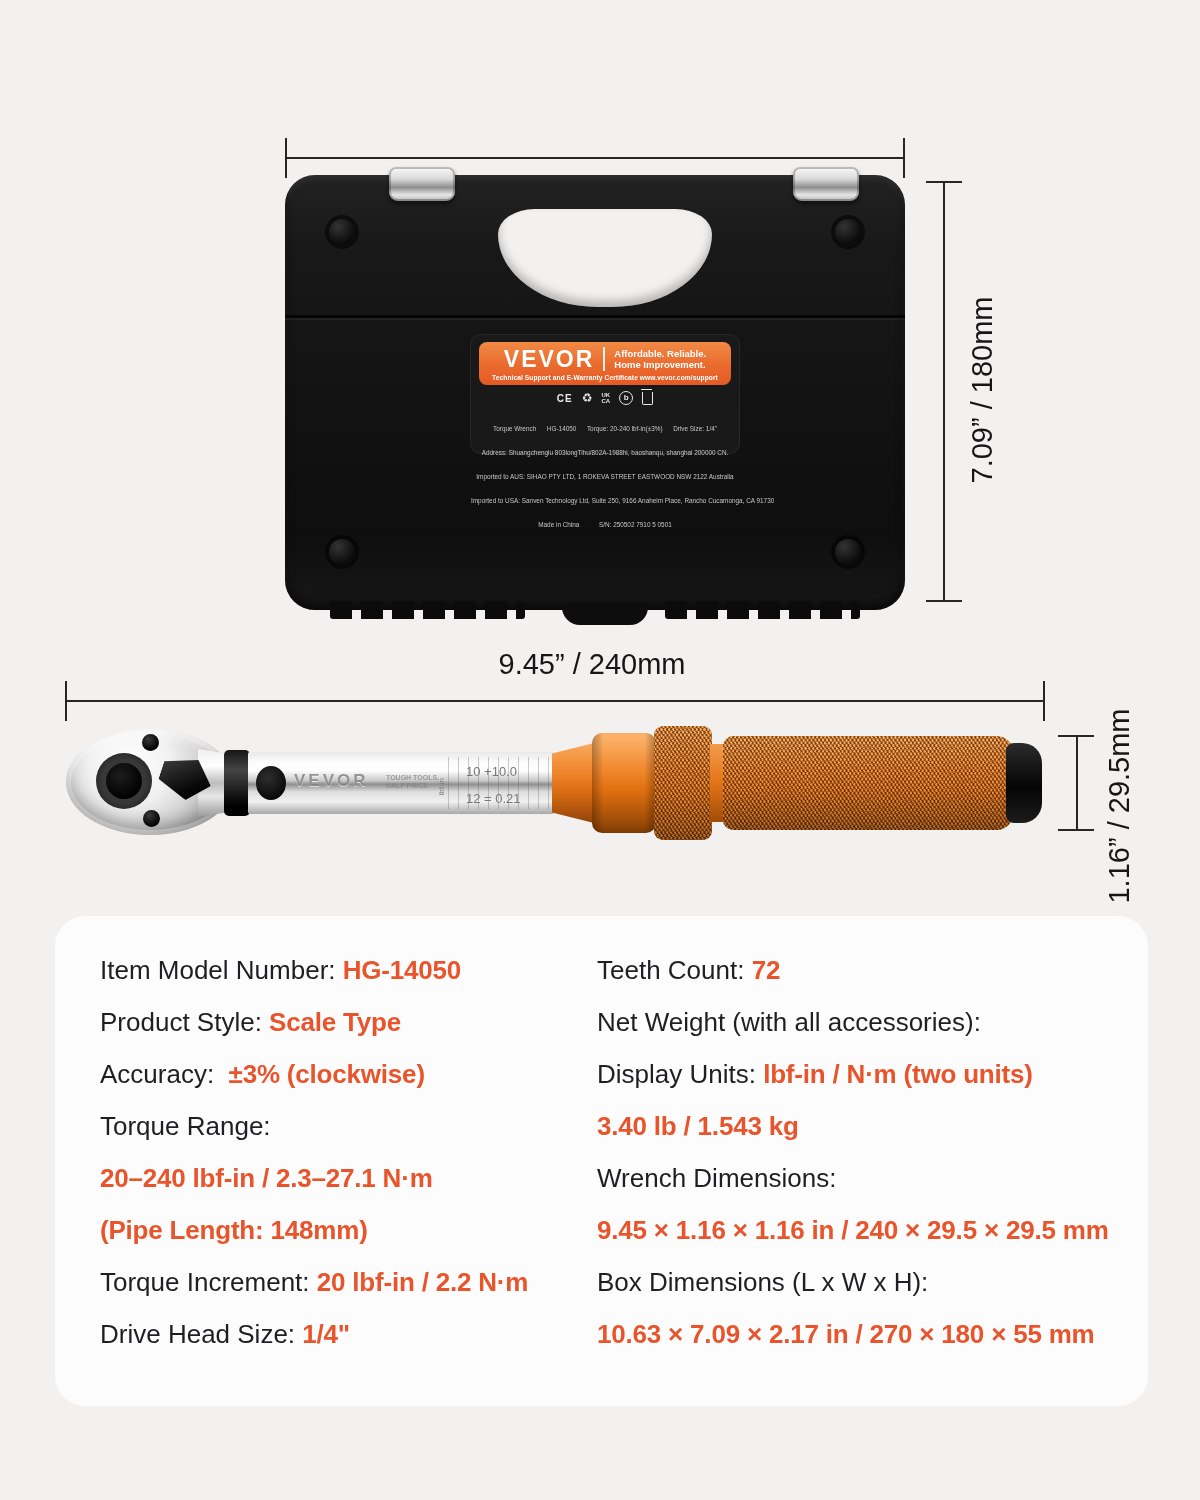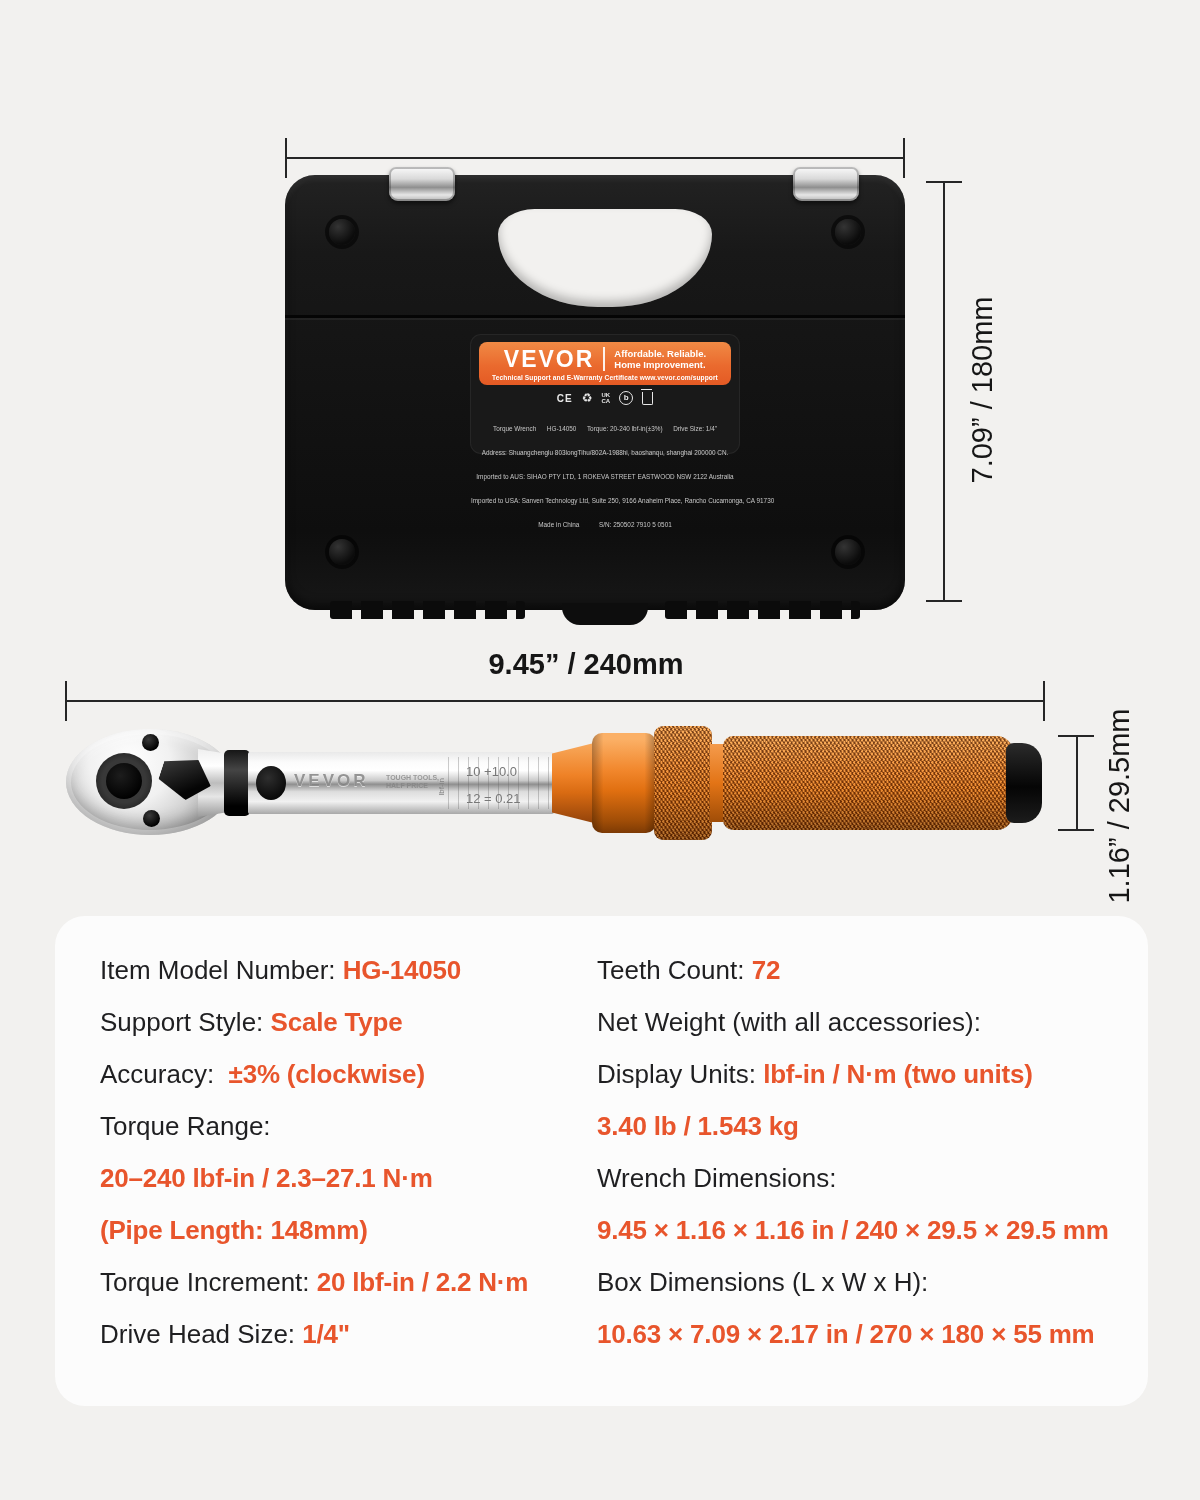--- a/index.html
+++ b/index.html
@@ -149,21 +149,21 @@
       <div class="hinge"></div>
     </div>
     <div class="case-tab abs" style="left:277px;top:428px;"></div>
   </div>
 
   <div class="abs dim-tick-h" style="left:926px;top:181px;width:36px;"></div>
   <div class="abs dim-tick-h" style="left:926px;top:600px;width:36px;"></div>
   <div class="abs dim-line-v" style="left:943px;top:182px;height:420px;"></div>
   <div class="abs dim-label vlabel" style="left:856px;top:375px;width:250px;height:30px;">7.09” / 180mm</div>
 
-  <div class="abs dim-label" style="left:276px;top:648px;width:620px;font-weight:bold;">9.45” / 240mm</div>
+  <div class="abs dim-label" style="left:282px;top:648px;width:620px;">9.45” / 240mm</div>
   <div class="abs dim-tick-v" style="left:65px;top:681px;height:40px;"></div>
   <div class="abs dim-tick-v" style="left:1043px;top:681px;height:40px;"></div>
   <div class="abs dim-line-h" style="left:66px;top:700px;width:978px;"></div>
 
   <div class="abs" style="left:0;top:0;width:1200px;height:0;">
     <div class="w-head abs" style="left:66px;top:729px;"></div>
     <div class="w-neck abs" style="left:198px;top:749px;width:58px;height:68px;"></div>
     <div class="hub abs" style="left:96px;top:753px;width:56px;height:56px;">
       <div class="hub-in"></div>
     </div>
@@ -191,21 +191,21 @@
   </div>
 
   <div class="abs dim-tick-h" style="left:1058px;top:735px;width:36px;"></div>
   <div class="abs dim-tick-h" style="left:1058px;top:829px;width:36px;"></div>
   <div class="abs dim-line-v" style="left:1076px;top:736px;height:94px;"></div>
   <div class="abs dim-label vlabel" style="left:1013px;top:791px;width:210px;height:30px;">1.16” / 29.5mm</div>
 
   <div class="spec-card abs" style="left:55px;top:916px;">
     <div class="spec-col" style="left:45px;top:28px;">
       <div class="spec-row"><span>Item Model Number: </span><span class="spec-val">HG-14050</span></div>
-      <div class="spec-row"><span>Support Style: </span><span class="spec-val">Scale Type</span></div>
+      <div class="spec-row"><span>Product Style: </span><span class="spec-val">Scale Type</span></div>
       <div class="spec-row"><span>Accuracy:  </span><span class="spec-val">±3% (clockwise)</span></div>
       <div class="spec-row"><span>Torque Range:</span><span class="spec-val"></span></div>
       <div class="spec-row"><span></span><span class="spec-val">20–240 lbf-in / 2.3–27.1 N·m</span></div>
       <div class="spec-row"><span></span><span class="spec-val">(Pipe Length: 148mm)</span></div>
       <div class="spec-row"><span>Torque Increment: </span><span class="spec-val">20 lbf-in / 2.2 N·m</span></div>
       <div class="spec-row"><span>Drive Head Size: </span><span class="spec-val">1/4"</span></div>
     </div>
     <div class="spec-col" style="left:542px;top:28px;">
       <div class="spec-row"><span>Teeth Count: </span><span class="spec-val">72</span></div>
       <div class="spec-row"><span>Net Weight (with all accessories):</span><span class="spec-val"></span></div>

